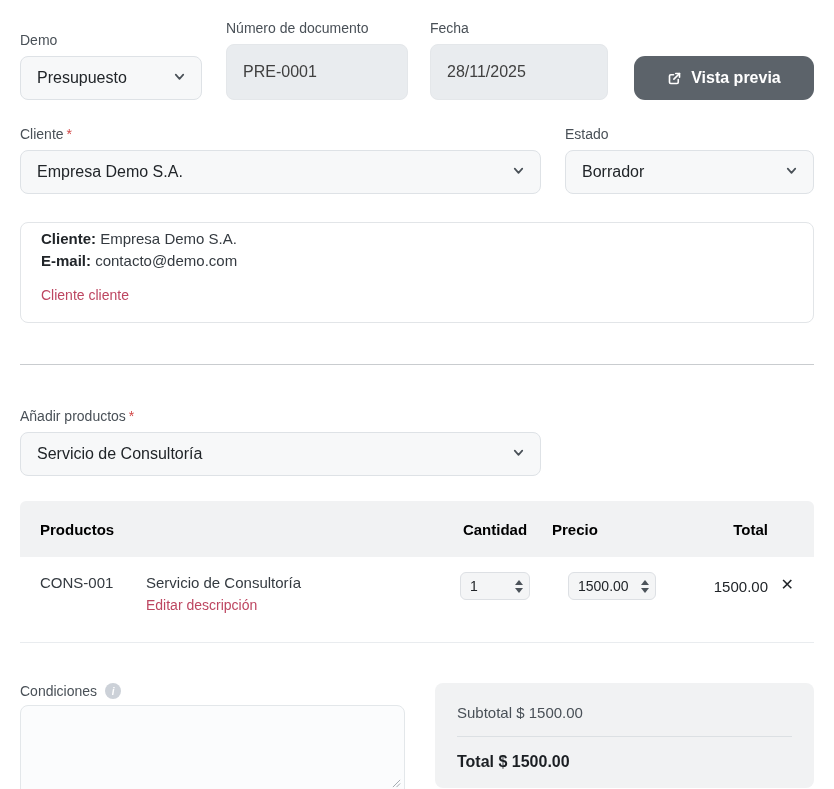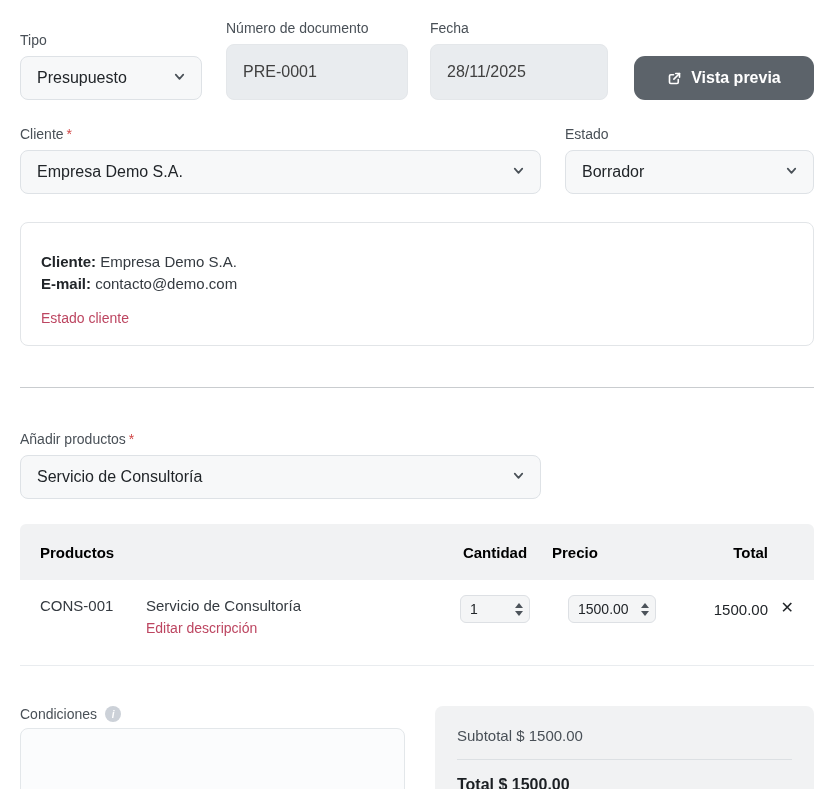--- a/index.html
+++ b/index.html
@@ -44,21 +44,21 @@
   }
 
   
   .row2 { display:flex; justify-content:space-between; margin-top:26px; }
   .fld-cliente { width:521px; }
   .fld-estado { width:249px; }
 
   
   .client-card {
     margin-top:28px; border:1px solid #e2e5e8; border-radius:8px;
-    padding:28px 20px 18px 20px;
+    padding:5px 20px 18px 20px;
   }
   .client-card .line { font-size:15px; color:#343a40; line-height:22px; }
   .client-card .line b { color:#212529; }
   .link { color:#bd4661; font-size:14px; cursor:pointer; display:inline-block; }
   .client-card .link { margin-top:15px; }
 
   .divider { border:none; border-top:1px solid #c9cccf; margin-top:41px; }
 
   
   .products-label { margin-top:43px; }
@@ -130,21 +130,21 @@
   .summary .sum-divider { border:none; border-top:1px solid #dce0e3; margin:15px 0 16px 0; }
   .summary .total-line { font-size:16px; font-weight:bold; color:#1b1f23; }
 </style>
 </head>
 <body>
 
 <div class="page">
 
   <div class="row1">
     <div class="fld-tipo">
-      <label class="field-label">Tipo</label>
+      <label class="field-label">Demo</label>
       <div class="select">
         <span class="sel-text">Presupuesto</span>
         <span><svg width="15" height="15" viewBox="0 0 16 16" fill="none" stroke="#495057" stroke-width="1.8" stroke-linecap="round" stroke-linejoin="round">
               <polyline points="4,6 8,10.5 12,6"></polyline>
             </svg></span>
       </div>
     </div>
 
     <div class="fld-numero">
       <label class="field-label">Número de documento</label>
@@ -186,21 +186,21 @@
         <span><svg width="15" height="15" viewBox="0 0 16 16" fill="none" stroke="#495057" stroke-width="1.8" stroke-linecap="round" stroke-linejoin="round">
               <polyline points="4,6 8,10.5 12,6"></polyline>
             </svg></span>
       </div>
     </div>
   </div>
 
   <div class="client-card">
     <div class="line"><b>Cliente:</b> <span>Empresa Demo S.A.</span></div>
     <div class="line"><b>E-mail:</b> <span>contacto@demo.com</span></div>
-    <a class="link">Estado cliente</a>
+    <a class="link">Cliente cliente</a>
   </div>
 
   <hr class="divider">
 
   <label class="field-label products-label"><span>Añadir productos</span><span class="req">*</span></label>
   <div class="fld-products">
     <div class="select">
       <span class="sel-text">Servicio de Consultoría</span>
       <span><svg width="15" height="15" viewBox="0 0 16 16" fill="none" stroke="#495057" stroke-width="1.8" stroke-linecap="round" stroke-linejoin="round">
             <polyline points="4,6 8,10.5 12,6"></polyline>

